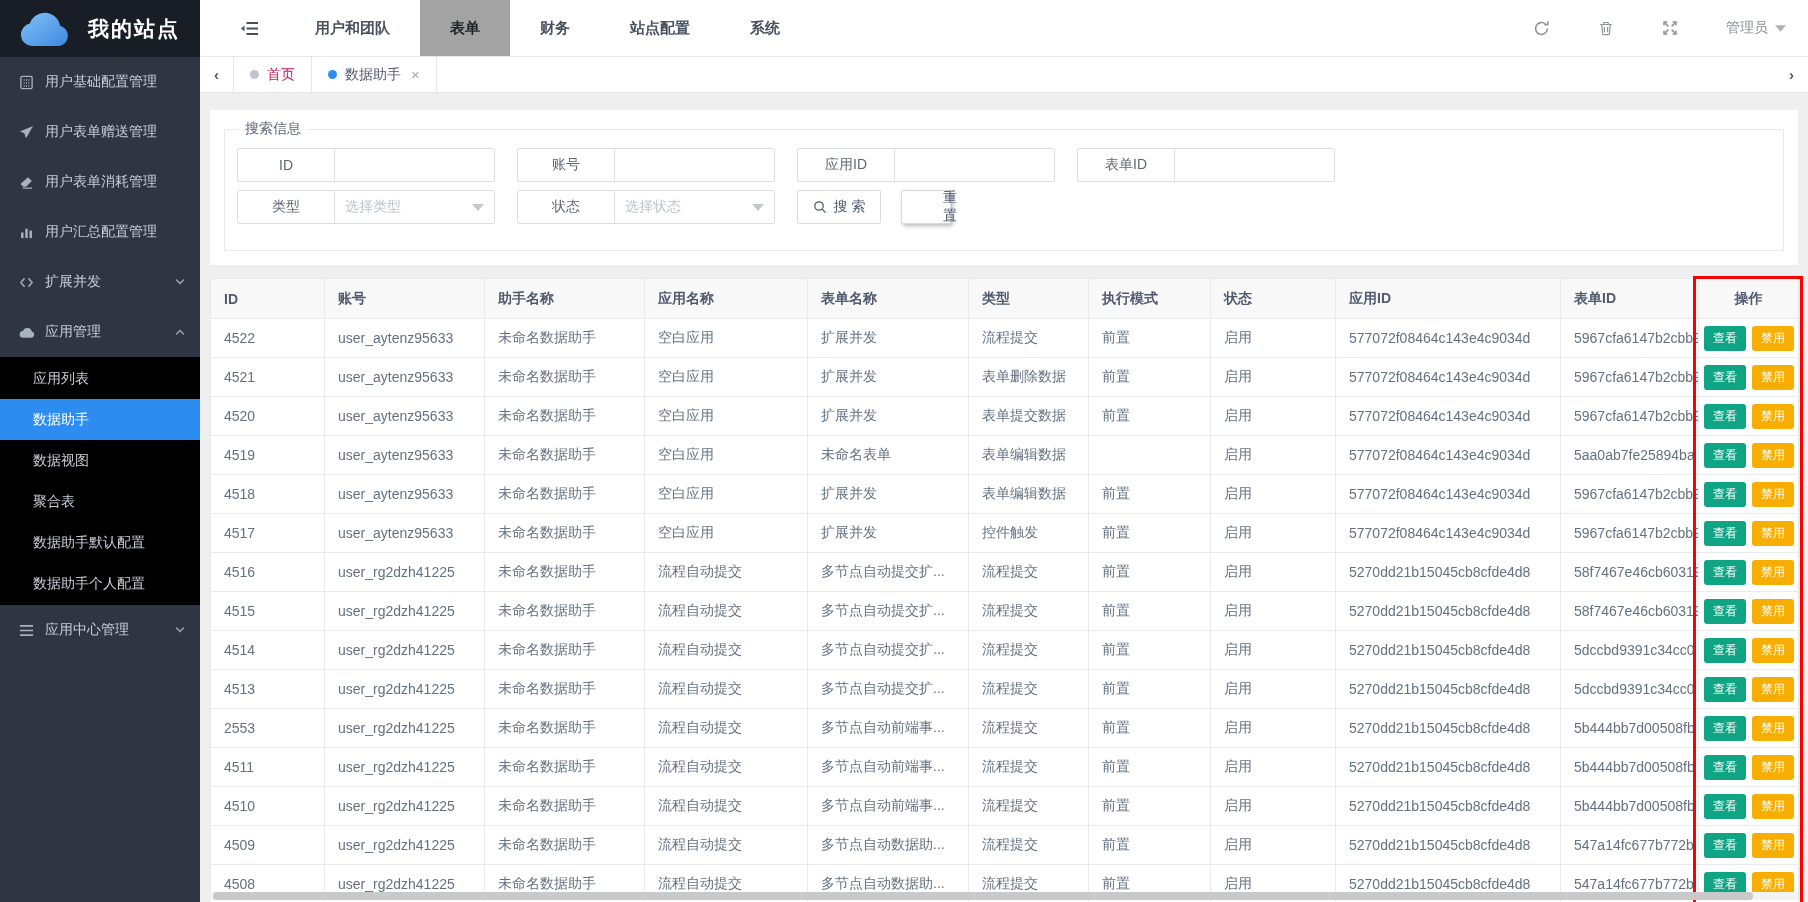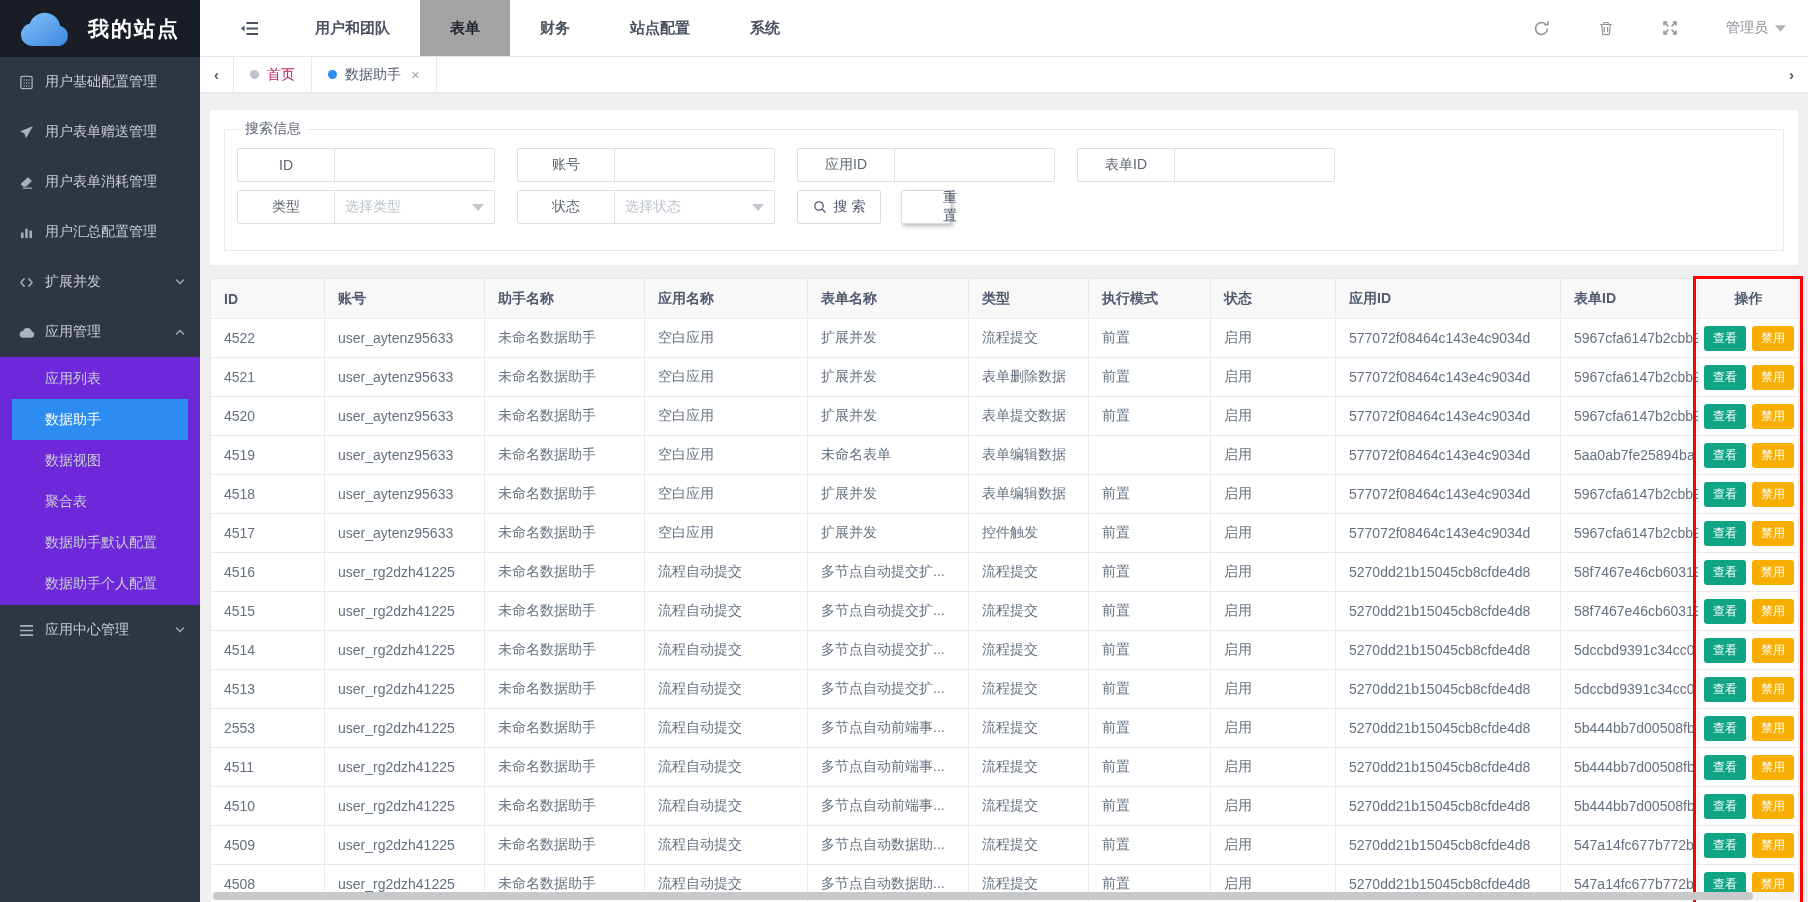--- a/index.html
+++ b/index.html
@@ -10,21 +10,21 @@
   
   .sidebar { width:200px; background:#2f3542; flex:none; display:flex; flex-direction:column; }
   .logo { height:57px; background:#191d26; display:flex; align-items:center; padding:0 10px 0 16px; gap:16px; cursor:pointer; }
   .site-name { color:#fff; font-size:21px; font-weight:bold; letter-spacing:2px; }
   .menu-item { height:50px; display:flex; align-items:center; padding:0 14px 0 18px; color:#c8cdd6; font-size:14px; cursor:pointer; }
   .mi-icon { width:17px; height:17px; margin-right:10px; color:#a9b2c0; display:flex; align-items:center; justify-content:center; flex:none; }
   .mi-icon svg { display:block; }
   .mi-label { flex:1; white-space:nowrap; }
   .chev { width:12px; height:12px; color:#9aa3b1; display:flex; }
   .chev.up { transform:rotate(180deg); }
-  .submenu { background:#6d28d9; padding:1px 12px; }
+  .submenu { background:#000000; padding:1px 0; }
   .submenu-item { height:41px; line-height:41px; padding-left:33px; color:#c8cdd6; font-size:14px; cursor:pointer; white-space:nowrap; }
   .submenu-item.active { background:#2d8cf0; color:#fff; }
 
   
   .main { flex:1; display:flex; flex-direction:column; min-width:0; }
 
   .topnav { height:57px; background:#fff; border-bottom:1px solid #e8e8e8; display:flex; align-items:stretch; flex:none; }
   .collapse { align-self:center; margin-left:40px; color:#495060; cursor:pointer; display:flex; }
   .navtabs { display:flex; margin-left:26px; }
   .navtab { padding:0 30px; display:flex; align-items:center; font-size:15px; font-weight:bold; color:#495060; cursor:pointer; white-space:nowrap; }

